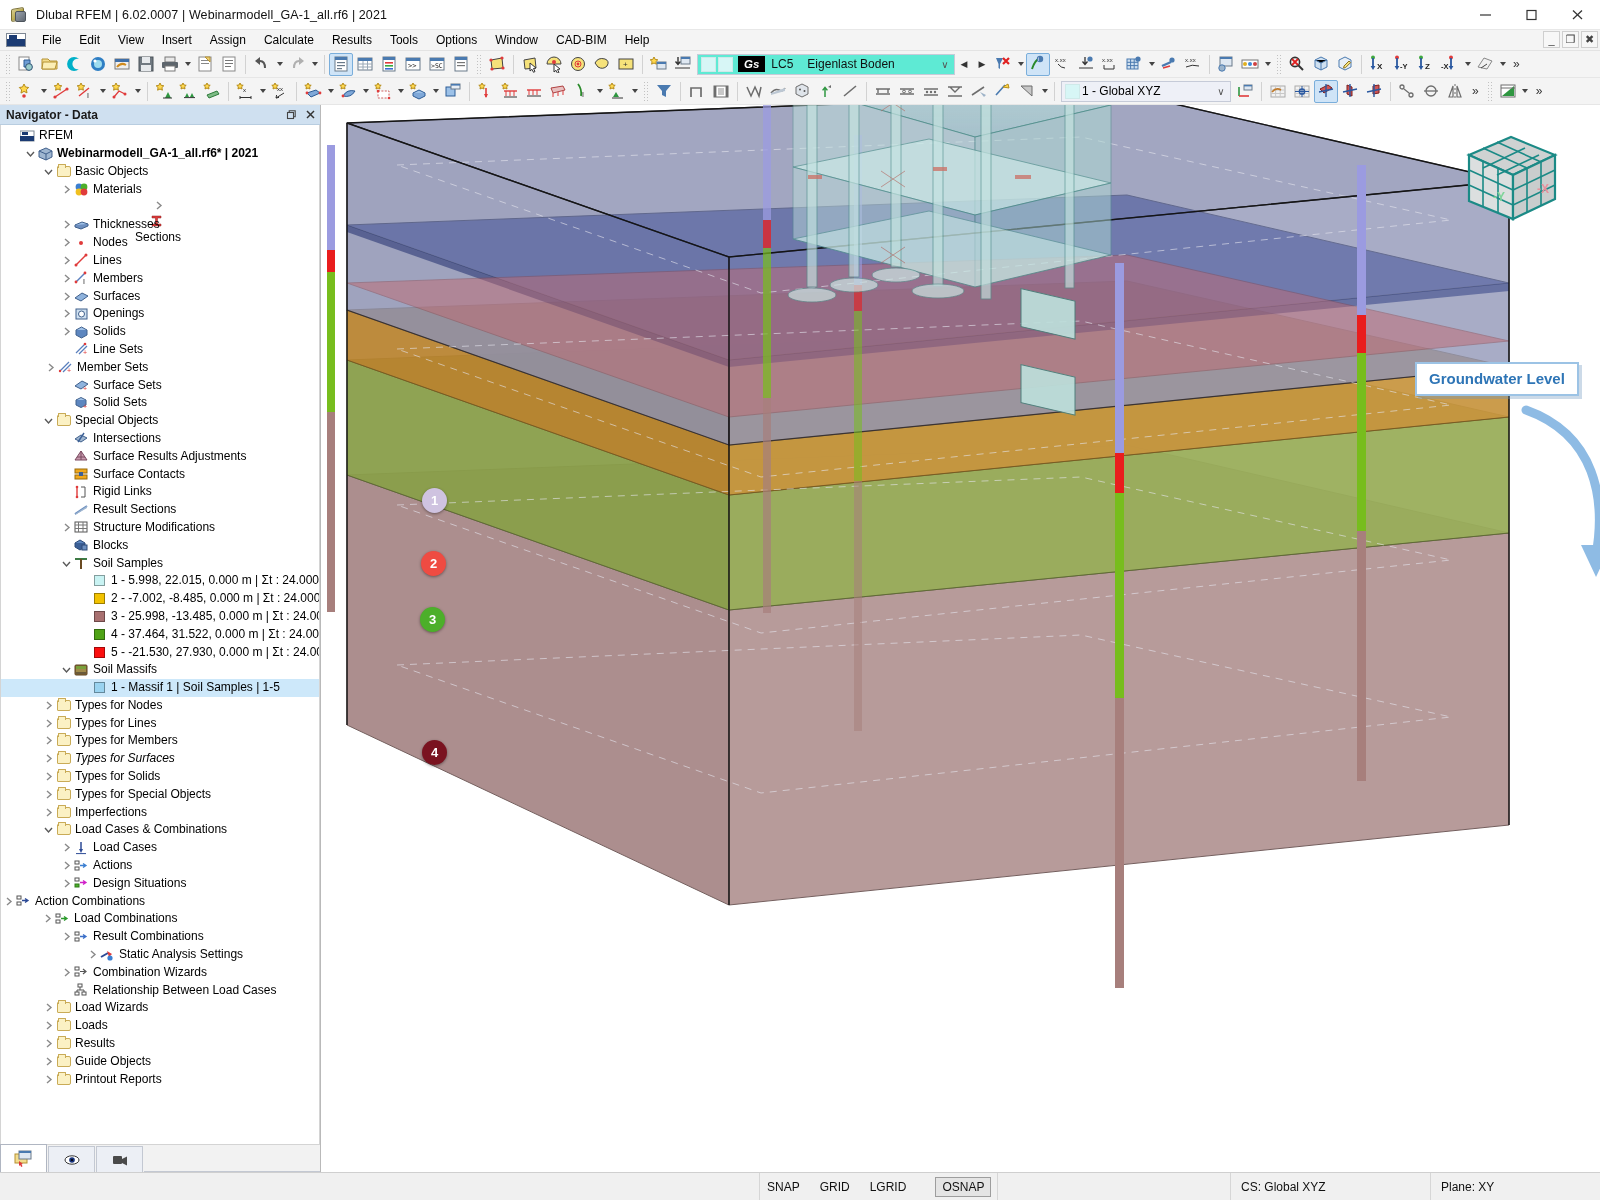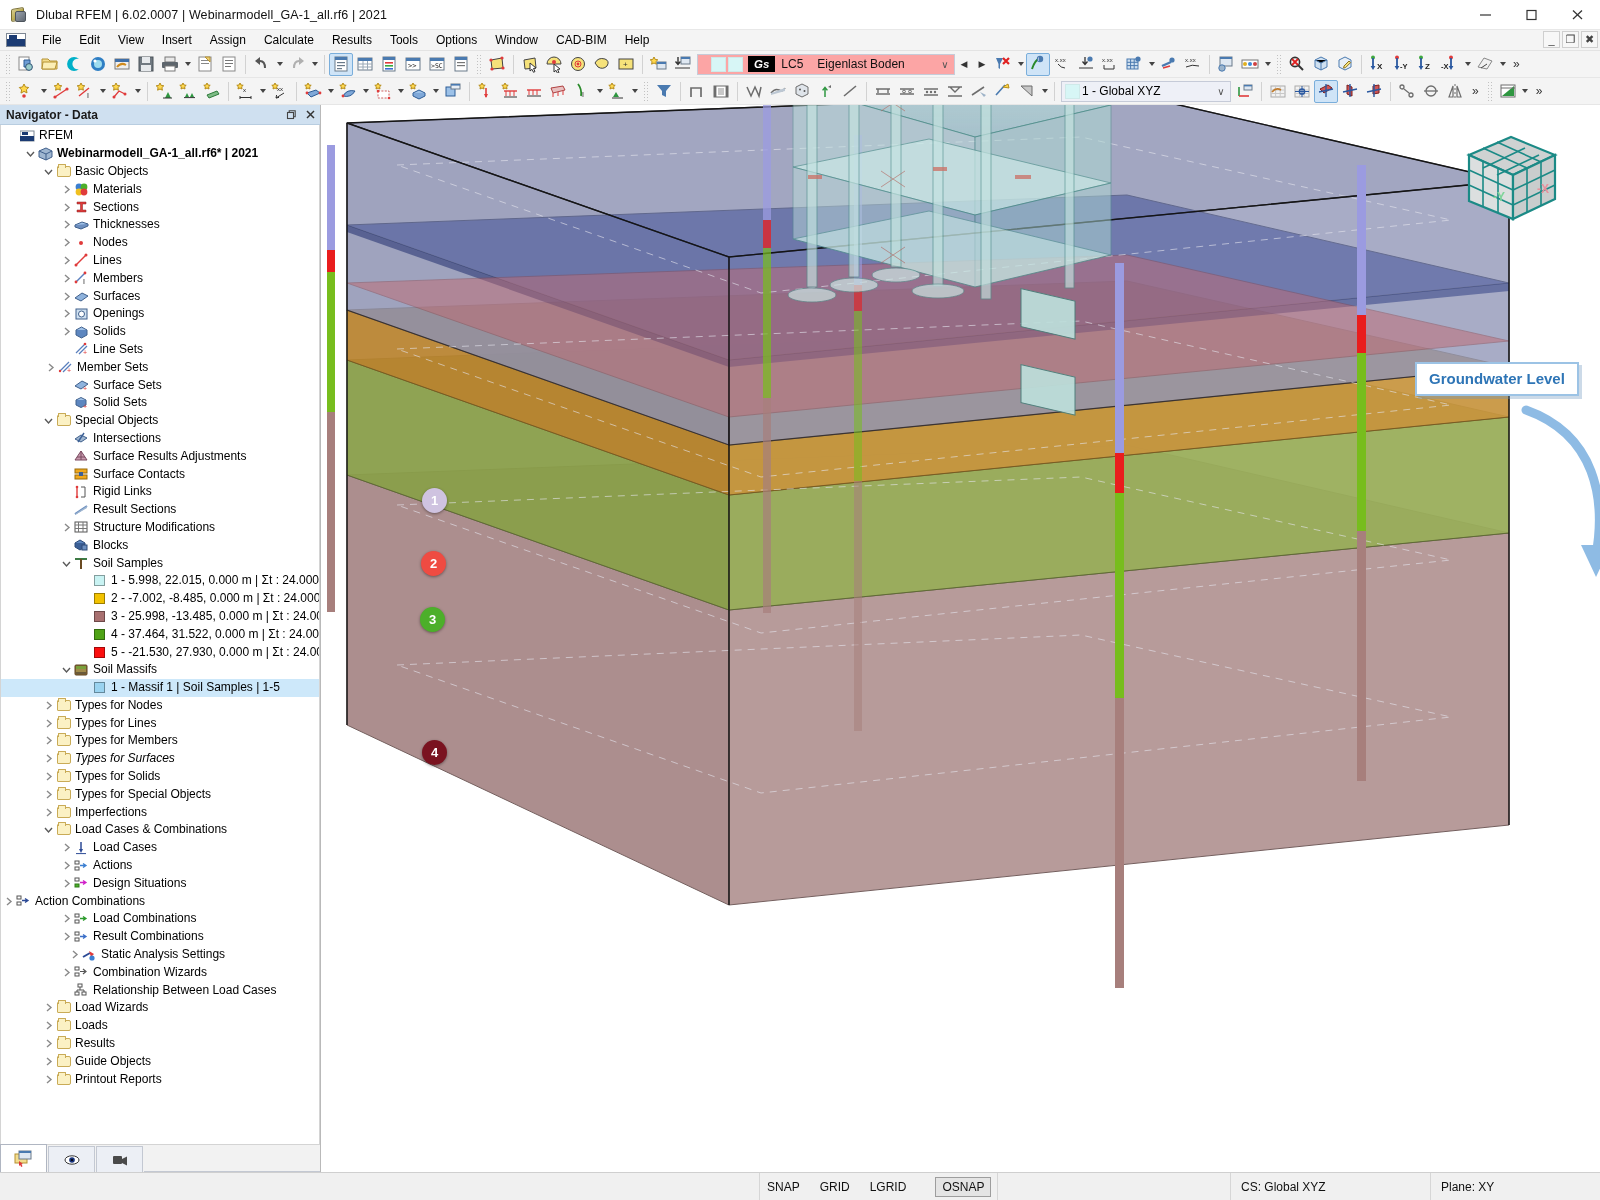--- a/index.html
+++ b/index.html
@@ -113,25 +113,25 @@
     width: 11px; height: 23px; flex: 0 0 11px;
     display: flex; align-items: center; justify-content: center;
   }
   .tbi-arrow i {
     border-left: 3.5px solid transparent; border-right: 3.5px solid transparent;
     border-top: 4px solid #444; display: block;
   }
 
   .lc-combo {
     display: flex; align-items: center;
-    height: 21px; background: #fca5a5;
+    height: 21px; background: #5eead4;
     border: 1px solid #c6cbd8;
     margin-left: 2px; min-width: 258px; flex: 0 0 258px;
     font-size: 12px; color: #111;
-    padding-left: 13px;
+    padding-left: 3px;
   }
   .lc-sw { width: 15px; height: 15px; background: #d7f6f6; border: 1px solid #cfe9e9; margin-right: 2px; flex:0 0 15px;}
   .lc-gs {
     background: #000; color: #fff; font-size: 11.5px; font-weight: 700;
     padding: 1px 6px; margin: 0 6px 0 3px; line-height: 14px; flex: 0 0 auto;
     font-style: italic;
   }
   .lc-num { font-size: 12px; margin-right: 14px; flex: 0 0 auto; }
   .lc-name { flex: 1; }
   .lc-caret { width: 18px; text-align: center; color: #555; font-size: 10px; }
@@ -1089,21 +1089,21 @@
             <span class="ico">
               <svg width="15" height="14" viewBox="0 0 15 14">
                 <circle cx="5" cy="5" r="3.4" fill="#3b7fd1"></circle>
                 <circle cx="10" cy="5" r="3.4" fill="#4caf2a"></circle>
                 <circle cx="5" cy="10" r="3.4" fill="#f0c020"></circle>
                 <circle cx="10" cy="10" r="3.4" fill="#e03b3b"></circle>
               </svg>
             </span>
             <span class="lbl">Materials</span>
           </div>
-          <div class="row" style="padding-left: 58px;">
+          <div class="row" style=" flex-direction: column;">
             <span class="exp">
               <svg width="9" height="9">
                 <path d="M3 1 L7 4.5 L3 8" fill="none" stroke="#8a8a8a" stroke-width="1.4"></path>
               </svg>
             </span>
             <span class="ico">
               <svg width="15" height="14" viewBox="0 0 15 14">
                 <path d="M3 2 h9 v2 h-3.5 v6 H12 v2 H3 v-2 h3.5 V4 H3 Z" fill="#e03b3b" stroke="#8a2020" stroke-width=".5"></path>
               </svg>
             </span>
@@ -1619,21 +1619,21 @@
             </span>
             <span class="ico">
               <svg width="15" height="14" viewBox="0 0 15 14">
                 <rect x="1" y="2" width="4" height="3" fill="#fff" stroke="#555"></rect>
                 <rect x="1" y="8" width="4" height="3" fill="#fff" stroke="#555"></rect>
                 <path d="M6 6.5 h5 M9 4.5 l3 2 -3 2" stroke="#2c4a96" fill="none" stroke-width="1.3"></path>
               </svg>
             </span>
             <span class="lbl">Action Combinations</span>
           </div>
-          <div class="row" style="padding-left: 58px; text-align: center;">
+          <div class="row" style="padding-left: 39px; text-align: center;">
             <span class="exp">
               <svg width="9" height="9">
                 <path d="M3 1 L7 4.5 L3 8" fill="none" stroke="#8a8a8a" stroke-width="1.4"></path>
               </svg>
             </span>
             <span class="ico">
               <svg width="15" height="14" viewBox="0 0 15 14">
                 <rect x="1" y="2" width="4" height="3" fill="#fff" stroke="#555"></rect>
                 <rect x="1" y="8" width="4" height="3" fill="#fff" stroke="#555"></rect>
                 <path d="M6 6.5 h5 M9 4.5 l3 2 -3 2" stroke="#2c9a2c" fill="none" stroke-width="1.3"></path>
@@ -1649,21 +1649,21 @@
             </span>
             <span class="ico">
               <svg width="15" height="14" viewBox="0 0 15 14">
                 <rect x="1" y="2" width="4" height="3" fill="#fff" stroke="#555"></rect>
                 <rect x="1" y="8" width="4" height="3" fill="#fff" stroke="#555"></rect>
                 <path d="M6 6.5 h5 M9 4.5 l3 2 -3 2" stroke="#3b6fc8" fill="none" stroke-width="1.3"></path>
               </svg>
             </span>
             <span class="lbl">Result Combinations</span>
           </div>
-          <div class="row" style="padding-left: 66px;">
+          <div class="row" style="padding-left: 84px;">
             <span class="exp">
               <svg width="9" height="9">
                 <path d="M3 1 L7 4.5 L3 8" fill="none" stroke="#8a8a8a" stroke-width="1.4"></path>
               </svg>
             </span>
             <span class="ico">
               <svg width="15" height="14" viewBox="0 0 15 14">
                 <path d="M1 9 L8 5" stroke="#2c4a96" stroke-width="2"></path>
                 <path d="M7 3 L12 6 L9 9 Z" fill="#e03b3b"></path>
                 <circle cx="10" cy="10" r="2.6" fill="#3b7fd1"></circle>

